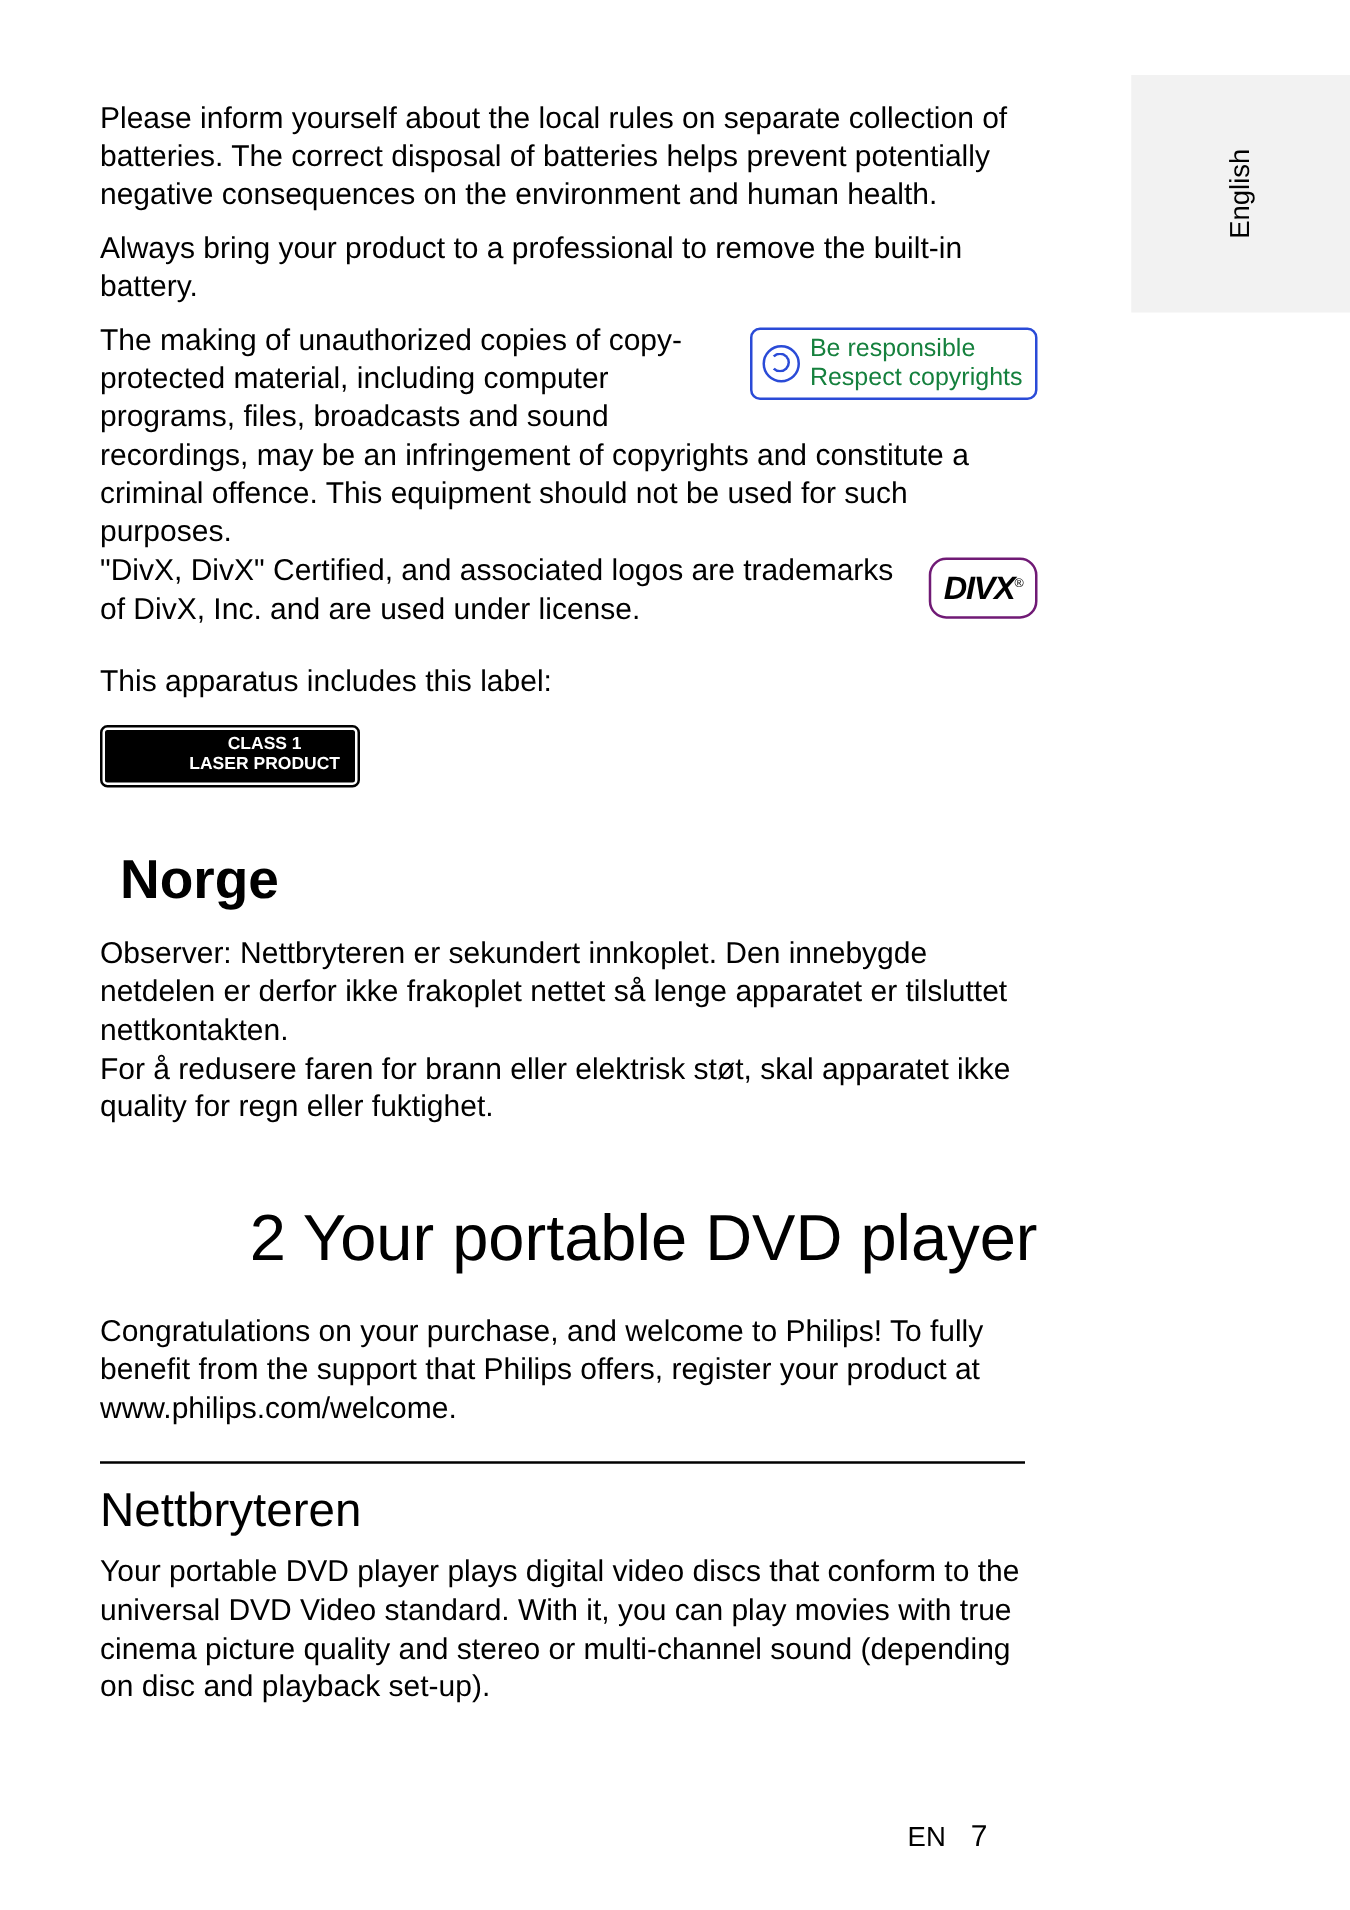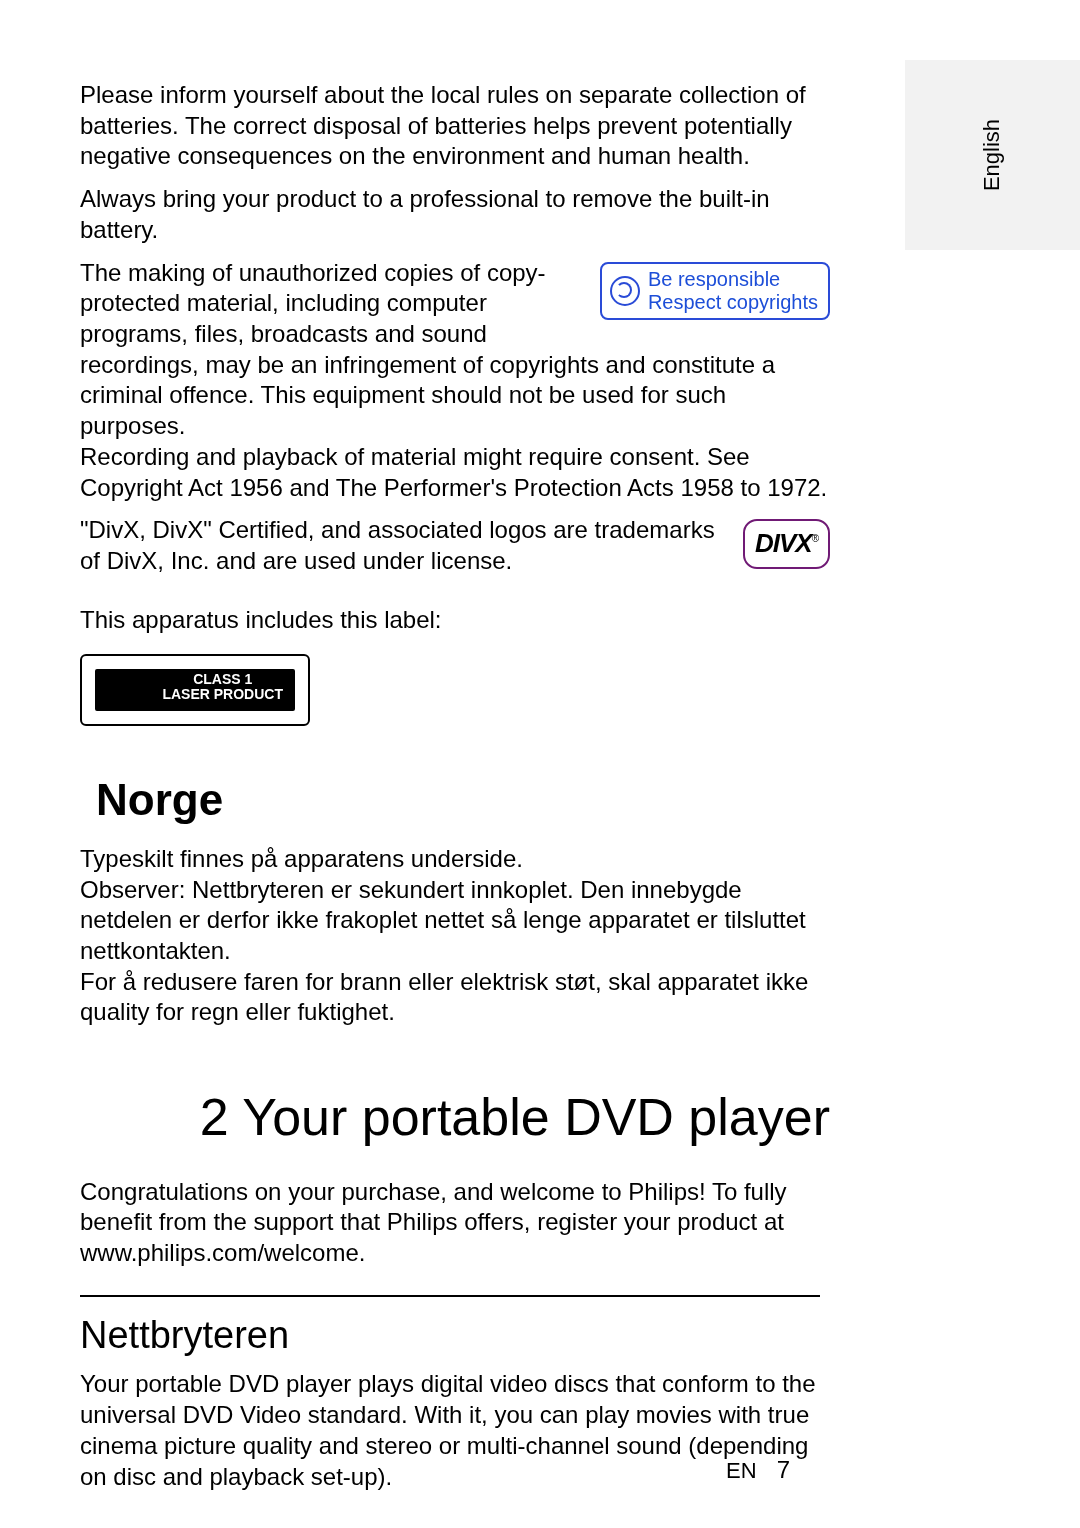--- a/index.html
+++ b/index.html
@@ -66,21 +66,21 @@
   position: absolute;
   width: 12px;
   height: 12px;
   border: 2.5px solid #2a4bd7;
   border-radius: 50%;
   top: 4px;
   left: 4px;
   border-left-color: transparent;
 }
 .copyright-text {
-  color: #1d4ed8;
+  color: #15803d;
   font-size: 20px;
   line-height: 1.15;
 }
 .divx-box {
   border: 2px solid #701a75;
   border-radius: 14px;
   padding: 6px 10px;
   font-family: Arial, sans-serif;
   font-weight: 900;
   font-style: italic;
@@ -94,21 +94,21 @@
 }
 .bold-label {
   font-weight: 500;
   margin-top: 16px;
   margin-bottom: 18px;
 }
 .laser-box {
   border: 2px solid #000;
   border-radius: 6px;
   width: 200px;
-  padding: 13px;
+  padding: 2px;
   margin-bottom: 46px;
 }
 .laser-inner {
   border: 2px solid #000;
   border-radius: 2px;
   background: #000;
   color: #fff;
   position: relative;
   padding: 16px 10px 22px 10px;
 }
@@ -179,21 +179,20 @@
       <div class="copyright-box">
         <div class="recycle-icon"></div>
         <div class="copyright-text">
           <div>Be responsible</div>
           <div>Respect copyrights</div>
         </div>
       </div>
     </div>
 
     <div>The making of unauthorized copies of copy-protected material, including computer programs, files, broadcasts and sound recordings, may be an infringement of copyrights and constitute a criminal offence. This equipment should not be used for such purposes.</div>
-    <div class="para">Recording and playback of material might require consent. See Copyright Act 1956 and The Performer's Protection Acts 1958 to 1972.</div>
 
     <div style="clear:both"></div>
 
     <div class="float-right-box">
       <div class="divx-box"><span>DIVX</span><sup>®</sup></div>
     </div>
 
     <div class="para">"DivX, DivX" Certified, and associated logos are trademarks of DivX, Inc. and are used under license.</div>
 
     <div style="clear:both"></div>
@@ -203,21 +202,20 @@
     <div class="laser-box">
       <div class="laser-inner">
         <div class="laser-inner-text">
           <div>CLASS 1</div>
           <div>LASER PRODUCT</div>
         </div>
       </div>
     </div>
 
     <h2 class="h-norge">Norge</h2>
-    <div>Typeskilt finnes på apparatens underside.</div>
     <div>Observer: Nettbryteren er sekundert innkoplet. Den innebygde netdelen er derfor ikke frakoplet nettet så lenge apparatet er tilsluttet nettkontakten.</div>
     <div>For å redusere faren for brann eller elektrisk støt, skal apparatet ikke quality for regn eller fuktighet.</div>
 
     <h1 class="h-chapter">
       <span class="chnum">2</span>
       <span>Your portable DVD player</span>
     </h1>
 
     <div class="para">Congratulations on your purchase, and welcome to Philips! To fully benefit from the support that Philips offers, register your product at www.philips.com/welcome.</div>
 

